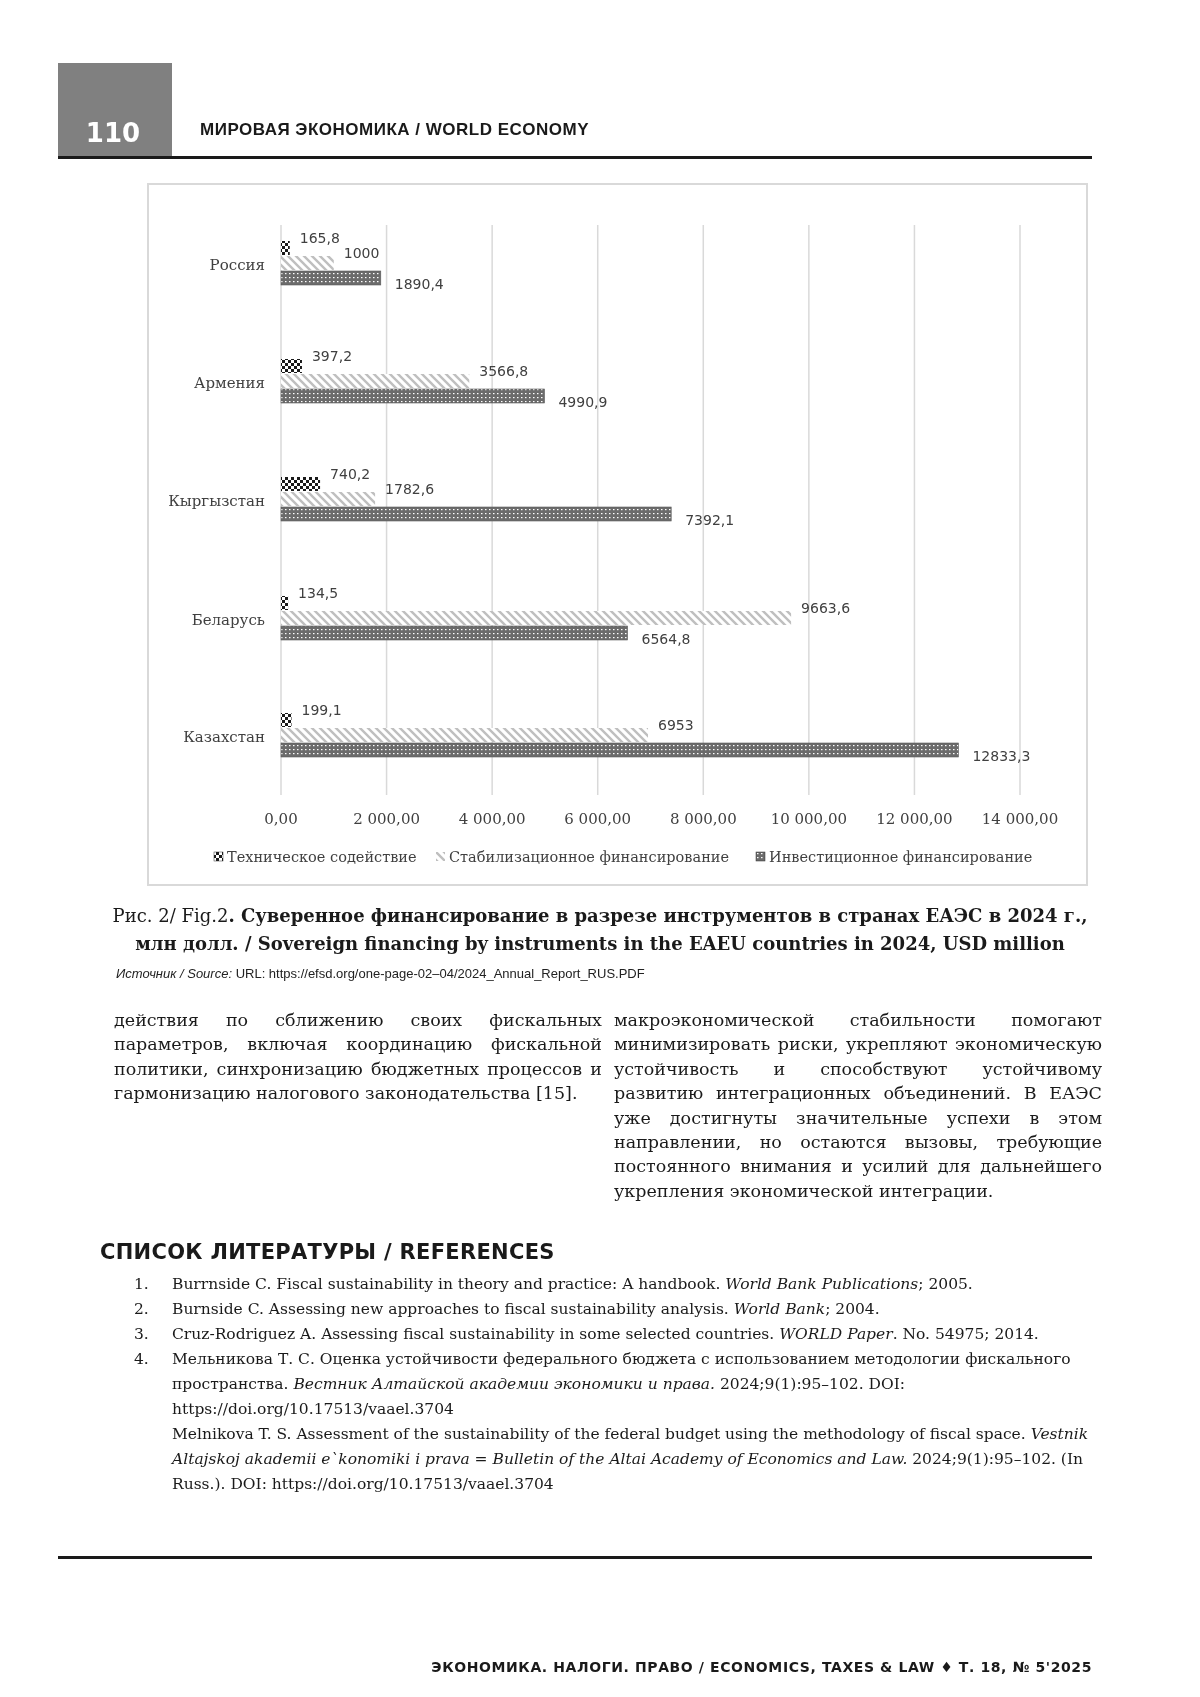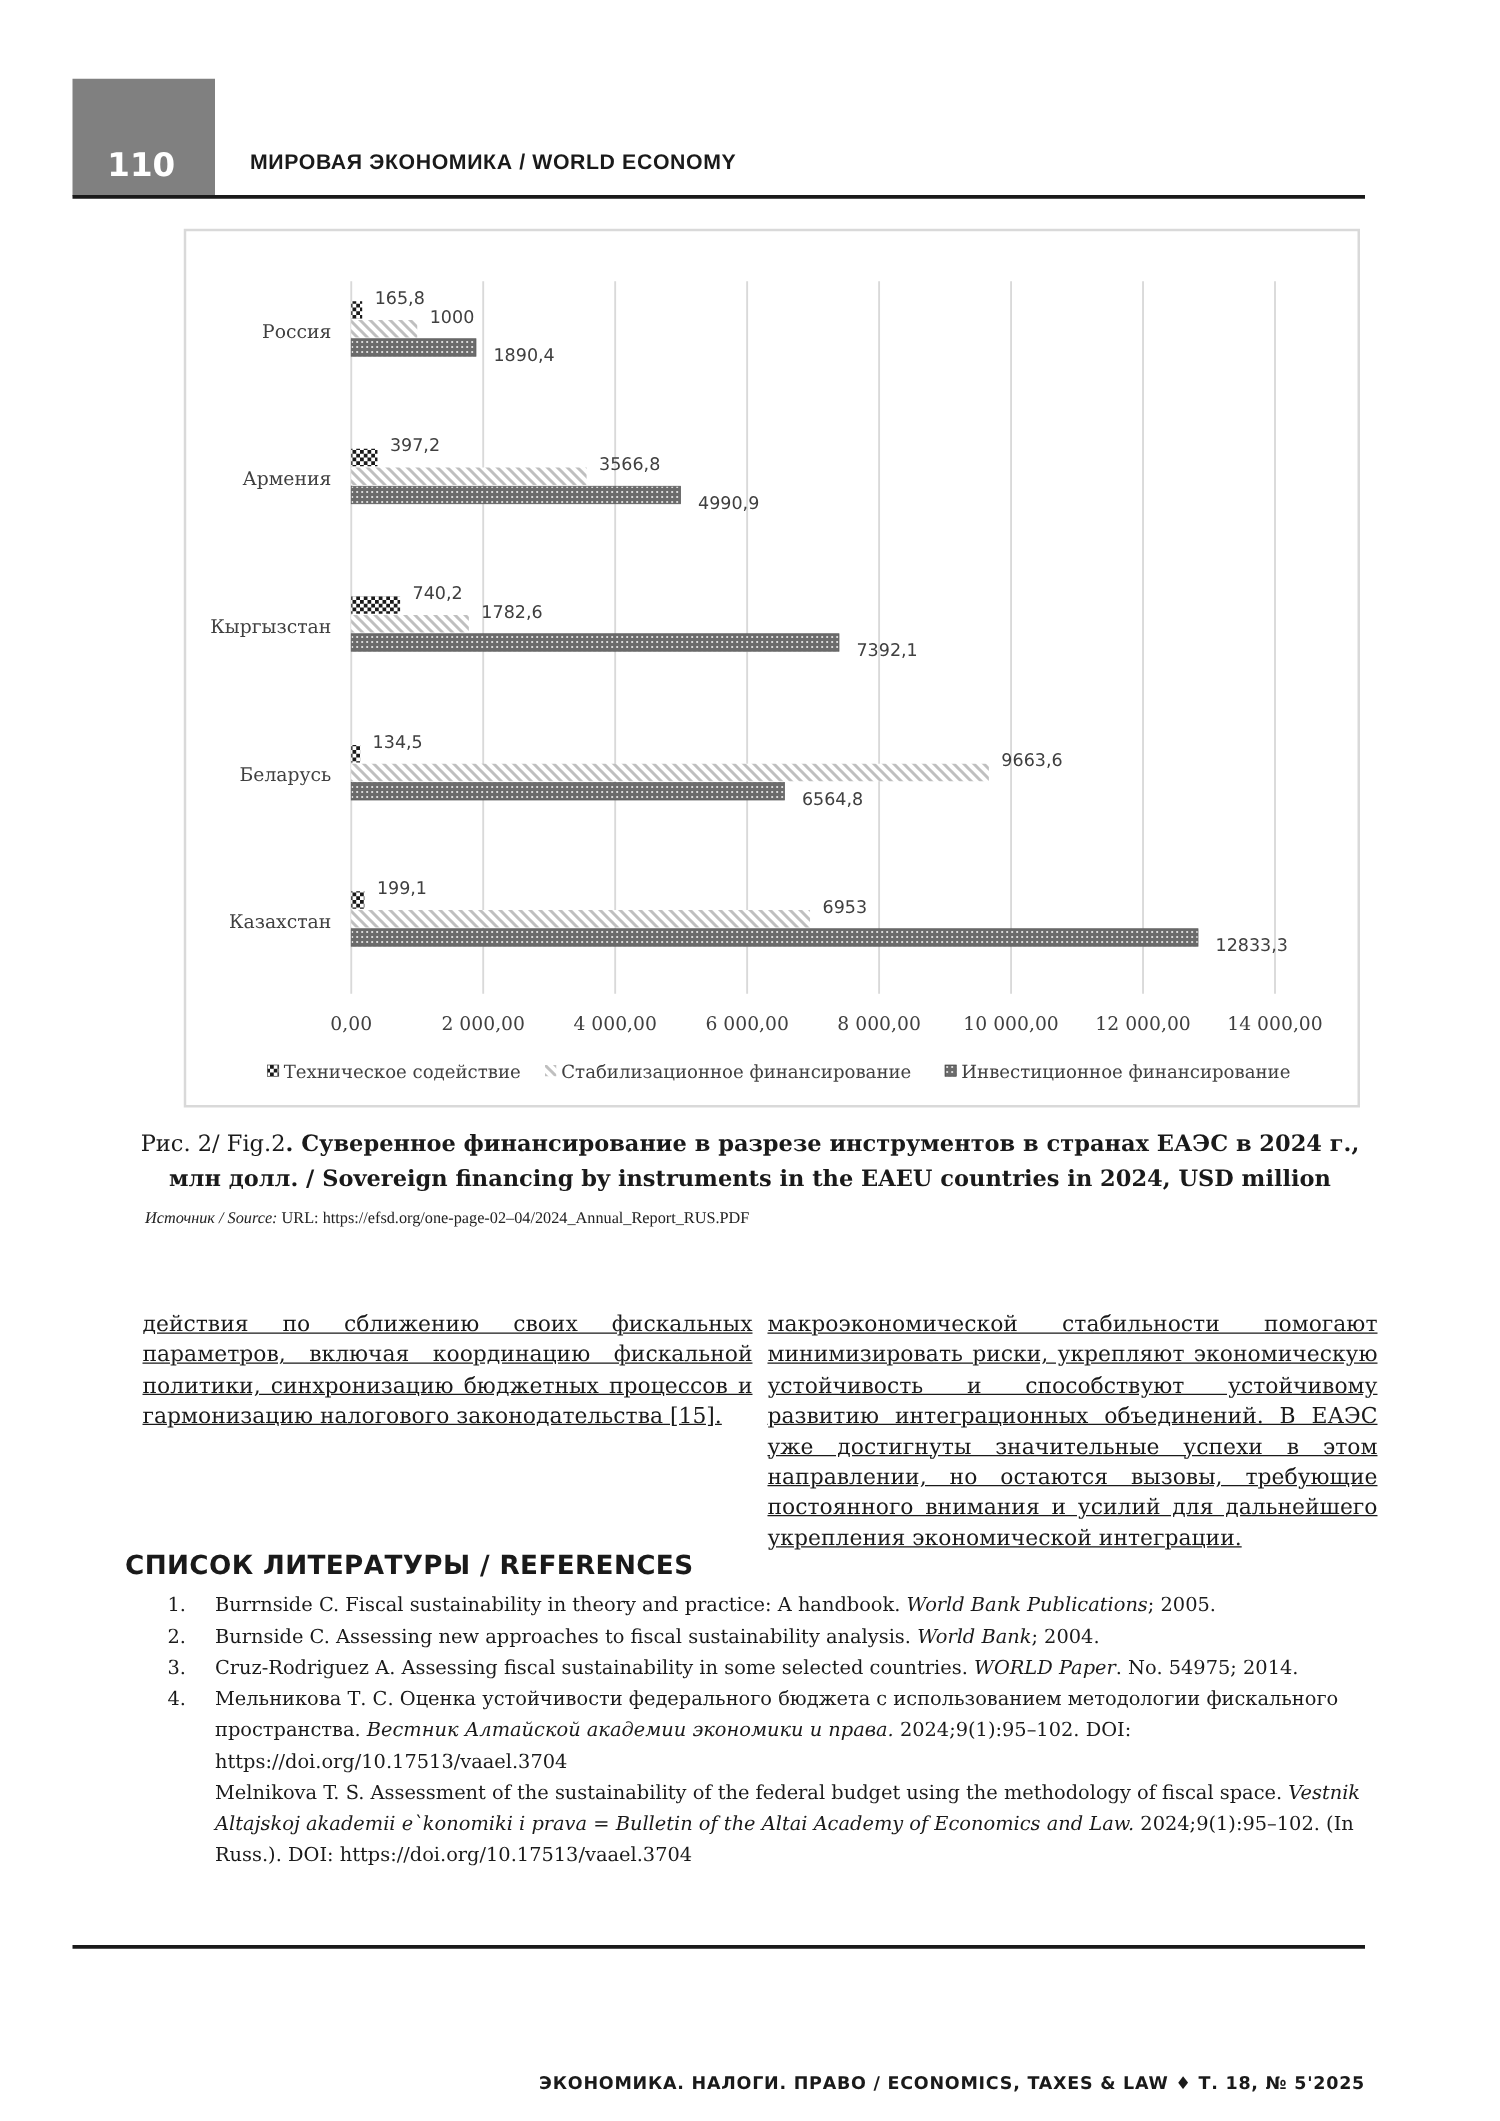--- a/index.html
+++ b/index.html
@@ -9,24 +9,24 @@
   .page-number { position: absolute; left: 58px; top: 118px; width: 110px; text-align: center; color: #ffffff; font-family: "DejaVu Sans", sans-serif; font-weight: bold; font-size: 26px; }
   .section-title { position: absolute; left: 200px; top: 120px; font-family: Liberation Sans, sans-serif; font-weight: bold; font-size: 17px; letter-spacing: 0.5px; color: #1a1a1a; }
   .header-rule { position: absolute; left: 58px; top: 156px; width: 1034px; height: 3px; background: #1a1a1a; }
 
   .chart-frame { position: absolute; left: 147px; top: 183px; width: 941px; height: 703px; border: 2px solid #d9d9d9; box-sizing: border-box; background: #fff; }
   #chart-svg { position: absolute; left: 0; top: 0; }
 
   .caption { position: absolute; left: 100px; top: 902px; width: 1000px; text-align: center; font-family: "DejaVu Serif", serif; font-size: 18px; line-height: 28px; }
   .caption .fig-label { font-weight: normal; }
   .caption .fig-title { font-weight: bold; }
-  .source { position: absolute; left: 116px; top: 966px; font-family: Liberation Serif, serif; font-size: 13px; color: #222; }
+  .source { position: absolute; left: 116px; top: 966px; font-family: Liberation Sans, sans-serif; font-size: 13px; color: #222; }
   .source .src-label { font-style: italic; }
 
-  .col { position: absolute; top: 1048px; width: 488px; font-family: "DejaVu Serif", serif; font-size: 17.5px; line-height: 24.4px; text-align: justify; text-decoration: underline; }
+  .col { position: absolute; top: 1008px; width: 488px; font-family: "DejaVu Serif", serif; font-size: 17.5px; line-height: 24.4px; text-align: justify; }
   .col-left { left: 114px; }
   .col-right { left: 614px; }
   .col p { margin: 0; }
   .col p.indent { text-indent: 28px; }
 
   .refs-title { position: absolute; left: 100px; top: 1240px; width: 1000px; text-align: left; font-family: "DejaVu Sans", sans-serif; font-weight: bold; font-size: 21px; letter-spacing: 0.3px; }
   .refs { position: absolute; left: 130px; top: 1272px; width: 968px; font-family: "DejaVu Serif", serif; font-size: 15.5px; line-height: 25px; }
   .ref { position: relative; padding-left: 42px; }
   .ref .num { position: absolute; left: 4px; top: 0; }
   .ref .it { font-style: italic; }

